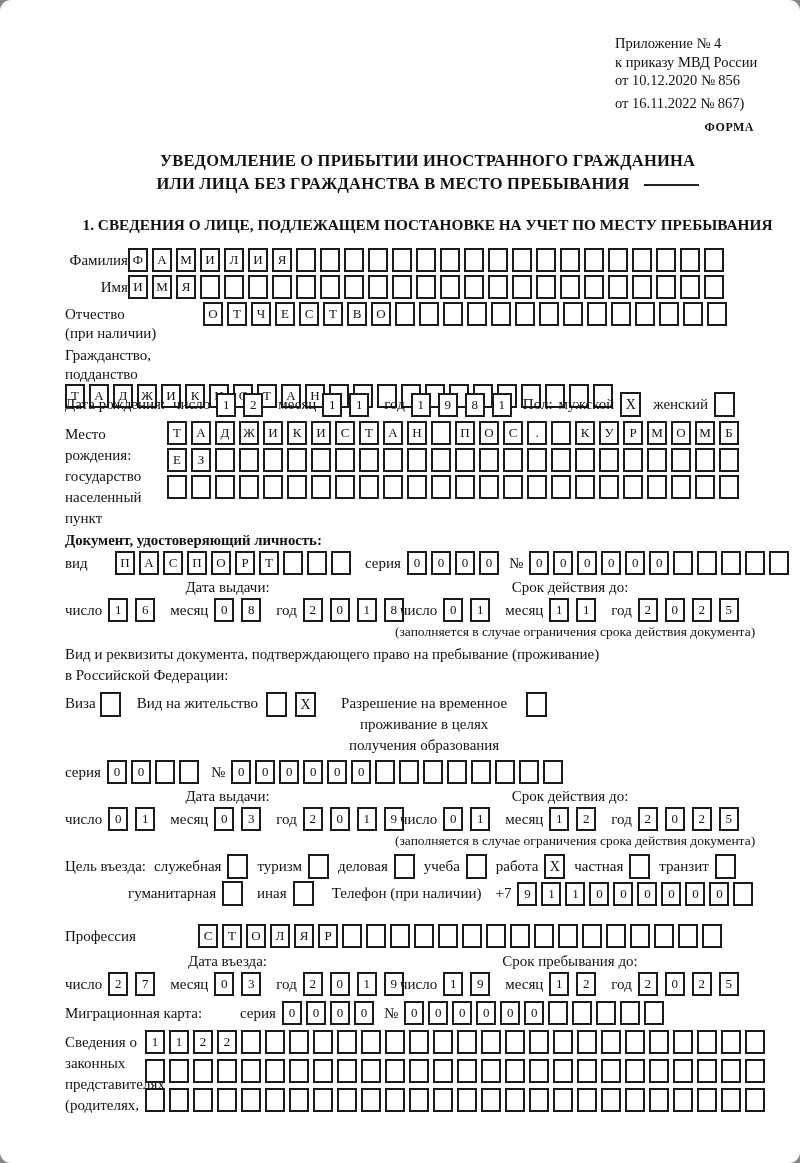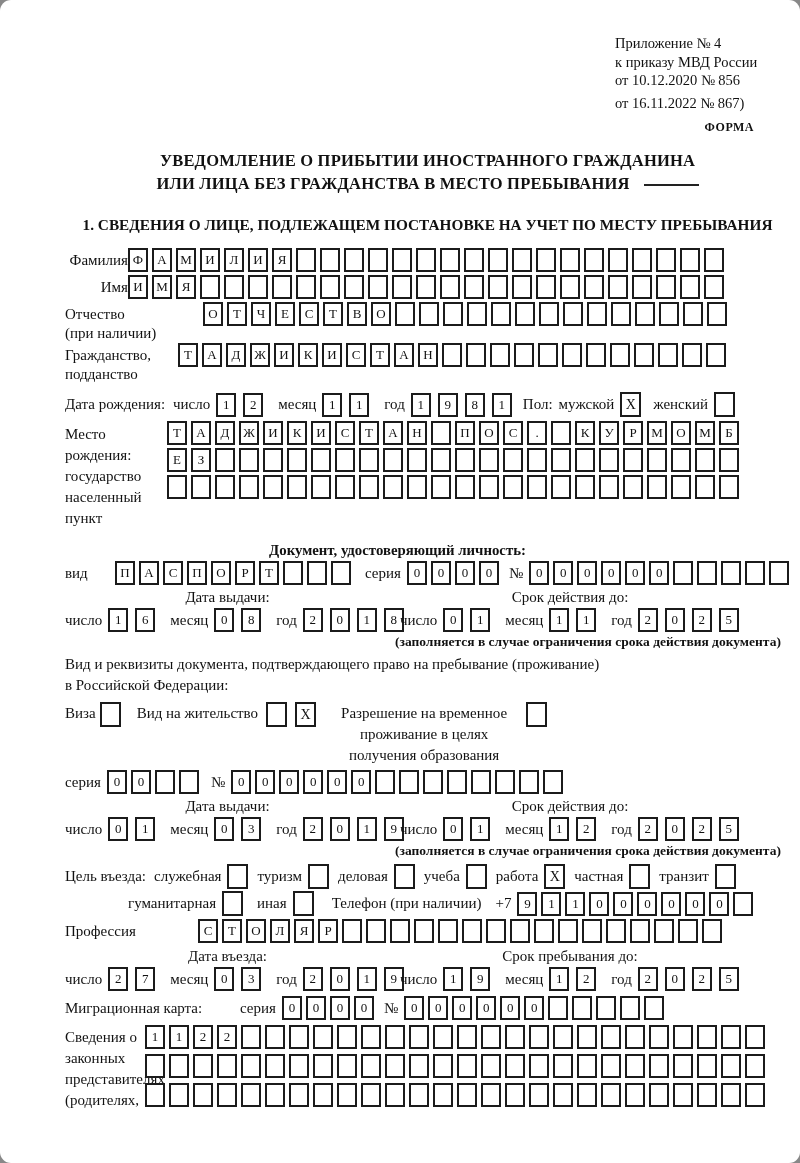--- a/index.html
+++ b/index.html
@@ -20,43 +20,43 @@
   .blank-line { display:inline-block; width:55px; border-bottom:2.5px solid #222;
                 margin-left:14px; transform:translateY(-3px); }
   .sec-heading { margin-top:20px; text-align:center; font-weight:bold;
                  font-size:15.3px; line-height:19px; }
   
   .row { display:flex; align-items:flex-start; margin-top:3px; }
   .lbl { font-size:15px; line-height:19px; padding-top:3px; flex:none; }
   .lbl-block { font-size:15px; line-height:19px; padding-top:3px; flex:none; }
   .w63 { width:63px;text-align:right; } .w113 { width:113px; } .w138 { width:138px; }
   .w102 { width:102px; } .w50 { width:50px; } .w133 { width:133px; }
-  .h38 { height:38px; } .h46 { height:46px; }
+  .h38 { height:38px; } .h46 { height:46px;flex-direction:column; }
   
   .cells { display:inline-flex; flex-wrap:nowrap; align-items:center; flex:none; }
   .cell { flex:none; display:inline-flex; align-items:center; justify-content:center;
           width:20px; height:24px; border:2px solid #1b1b1b; margin-right:4px;
           font-size:13px; background:#fff; }
   .gapped .cell { margin-right:7px; }
   .checkbox { flex:none; display:inline-flex; align-items:center; justify-content:center;
               width:21px; height:25px; border:2px solid #1b1b1b; font-size:14px; background:#fff; }
   .stack { display:flex; flex-direction:column; gap:3px; }
   
-  .doc-heading { margin-top:12px; text-align:center; font-weight:bold; font-size:14.8px;
+  .doc-heading { margin-top:2px; text-align:left; font-weight:bold; font-size:14.8px;
                  line-height:18px; padding-right:60px; }
   
   .dhead { display:flex; margin-top:3px; font-size:15px; line-height:19px;font-family:Liberation Serif, serif; }
   .dh-left { width:325px; text-align:center; }
   .dh-right { width:340px; text-align:center; margin-left:10px; }
   .drow { display:flex; margin-top:1px; align-items:center; }
   .dgroup { display:flex; align-items:center; width:325px; flex:none; }
   .dgroup.right { width:auto; margin-left:10px; }
   .dlbl { margin-right:6px; font-size:15px; }
   .dgroup .cells { margin-right:8px; }
-  .note { margin-left:330px; font-size:13.5px; margin-top:2px; line-height:16px;font-weight:bold; }
+  .note { margin-left:330px; font-size:13.5px; margin-top:2px; line-height:16px; }
   .intro { margin-top:4px; font-size:15px; line-height:21px; }
   
   .opts { display:flex; align-items:flex-start; margin-top:6px; }
   .opt { display:flex; align-items:flex-start; }
   .opt .olbl { font-size:15px; line-height:21px; padding-top:1px; }
   .olbl.c2 { width:178px; text-align:center; margin-left:16px; }
   .olbl.c3 { width:188px; text-align:center; margin-left:14px; }
   .opt .checkbox { margin-left:8px; }
   
   .purposes { display:flex; align-items:center; margin-top:5px; }
@@ -561,21 +561,21 @@
         <span class="cell">0</span>
         <span class="cell">0</span>
         <span class="cell">0</span>
         <span class="cell">0</span>
         <span class="cell">0</span>
         <span class="cell">0</span>
         <span class="cell"></span>
       </span>
   </div>
 
-  <div class="row" style="align-items:center;margin-top:3px">
+  <div class="row" style="align-items:center;margin-top:18px">
     <span class="lbl w133" style="padding-top:0">Профессия</span>
     <span class="cells">
         <span class="cell">С</span>
         <span class="cell">Т</span>
         <span class="cell">О</span>
         <span class="cell">Л</span>
         <span class="cell">Я</span>
         <span class="cell">Р</span>
         <span class="cell"></span>
         <span class="cell"></span>

